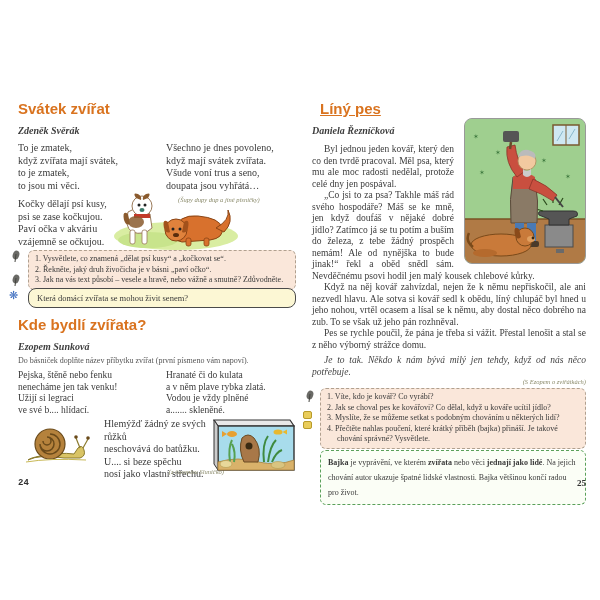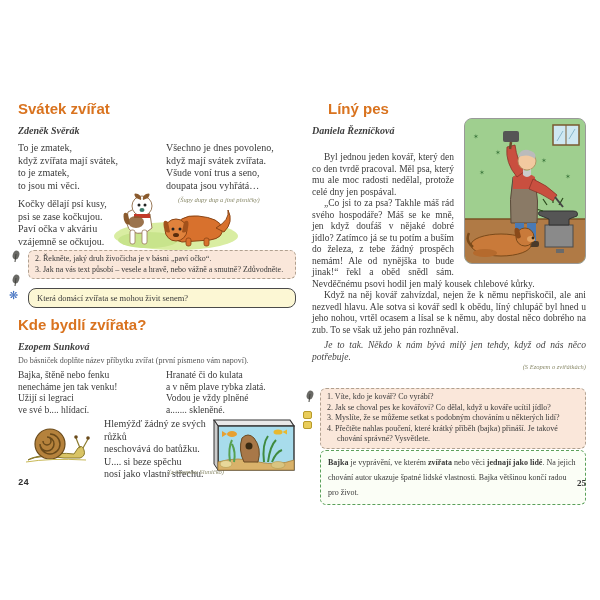--- a/index.html
+++ b/index.html
@@ -95,35 +95,36 @@
       <ellipse cx="6" cy="5" rx="3.2" ry="4.6" fill="#6a6a66" transform="rotate(18 6 5)"></ellipse>
         <line x1="6" y1="4" x2="5" y2="12" stroke="#44443f" stroke-width="1"></line>
     </svg>
     <svg class="margin-icon" style="top:174px;left:-8px;" viewBox="0 0 12 12">
       <ellipse cx="6" cy="5" rx="3.2" ry="4.6" fill="#6a6a66" transform="rotate(18 6 5)"></ellipse>
         <line x1="6" y1="4" x2="5" y2="12" stroke="#44443f" stroke-width="1"></line>
     </svg>
 
     <div class="q-box" style="top:150px;left:10px;width:268px;">
       <div>
+          <div class="q-item">1. Vysvětlete, co znamená „dělat psí kusy“ a „kočkovat se“.</div>
           <div class="q-item">2. Řekněte, jaký druh živočicha je v básni „paví očko“.</div>
           <div class="q-item">3. Jak na vás text působí – vesele a hravě, nebo vážně a smutně? Zdůvodněte.</div>
         </div>
     </div>
 
     <div class="flower-icon" style="top:190px;left:-9px;">❋</div>
     <div class="y-box" style="top:188px;left:10px;width:268px;">
       <span>Která domácí zvířata se mohou živit senem?</span>
     </div>
 
     <div class="sec-title" style="position:absolute;top:216px;left:0;">Kde bydlí zvířata?</div>
     <div class="author" style="position:absolute;top:241px;left:0;">Ezopem Sunková</div>
     <div class="instruction" style="position:absolute;top:256px;left:0;">Do básniček doplňte název příbytku zvířat (první písmeno vám napoví).</div>
 
-    <div class="poem-sm" style="position:absolute;top:270px;left:0;">Bajka, štěně nebo fenku
+    <div class="poem-sm" style="position:absolute;top:270px;left:0;">Pejska, štěně nebo fenku
 nenecháme jen tak venku!
 Užijí si legraci
 ve své b.... hlídací.</div>
     <div class="poem-sm" style="position:absolute;top:270px;left:148px;">Hranaté či do kulata
 a v něm plave rybka zlatá.
 Vodou je vždy plněné
 a....... skleněné.</div>
 
     <svg class="illus" style="position:absolute;top:322px;left:2px;" width="76" height="44" viewBox="0 0 76 44">
       <path d="M8 38 Q20 32 44 36 L60 36 Q66 34 64 28 Q62 22 58 26 L54 32 Q40 30 20 34 Q10 36 8 38 Z" fill="#d9c465" stroke="#8a7a2d" stroke-width="1"></path>
@@ -157,21 +158,21 @@
         <path d="M74.5 18 L79 15.5 L79 20.5 Z" fill="#e8b830"></path>
       <ellipse cx="18" cy="50" rx="6" ry="3.5" fill="#e8d89a" stroke="#b09a50" stroke-width="0.6"></ellipse>
       <ellipse cx="70" cy="51" rx="7" ry="3.5" fill="#d9c480" stroke="#b09a50" stroke-width="0.6"></ellipse>
     </svg>
 
     <div class="pagenum" style="top:378px;left:0;font-family:Liberation Mono, monospace;">24</div>
   </div>
 
   <div class="page page-right">
 
-    <div class="sec-title" style="position:absolute;top:0;left:16px;">Líný pes</div>
+    <div class="sec-title" style="position:absolute;top:0;left:8px;text-decoration:underline;">Líný pes</div>
     <div class="author" style="position:absolute;top:25px;left:0;">Daniela Řezníčková</div>
 
     <div class="img-frame">
       <svg width="120" height="144" viewBox="0 0 120 144">
         <rect x="0" y="0" width="120" height="100" fill="#9fcf8f"></rect>
         <rect x="0" y="100" width="120" height="44" fill="#b07a45"></rect>
         <line x1="0" y1="100" x2="120" y2="100" stroke="#7a5225" stroke-width="1.5"></line>
         <rect x="88" y="6" width="26" height="20" fill="#cfe8f2" stroke="#7a5a30" stroke-width="1.5"></rect>
         <line x1="101" y1="6" x2="101" y2="26" stroke="#7a5a30" stroke-width="1"></line>
         <path d="M92 22 L98 12 M104 20 L110 10" stroke="#8ab8cc" stroke-width="1"></path>
@@ -212,26 +213,27 @@
         <ellipse cx="36" cy="126" rx="30" ry="11" fill="#c97a3a" stroke="#7a4a1a" stroke-width="1"></ellipse>
         <circle cx="60" cy="118" r="9" fill="#c97a3a" stroke="#7a4a1a" stroke-width="1"></circle>
         <path d="M54 110 Q48 106 50 116 Q52 122 56 118 Z" fill="#8a4a1a"></path>
         <ellipse cx="66" cy="120" rx="4" ry="3" fill="#e0a060"></ellipse>
         <circle cx="68" cy="119" r="1.4" fill="#3a2a12"></circle>
         <path d="M8 128 Q0 122 4 114" fill="none" stroke="#7a4a1a" stroke-width="2.5"></path>
         <ellipse cx="20" cy="134" rx="12" ry="4" fill="#b56a2d"></ellipse>
       </svg>
     </div>
 
-    <div class="story" style="position:absolute;top:52px;left:0;width:274px;">
+    <div class="story" style="position:absolute;top:44px;left:0;width:274px;">
       <div class="float-spacer"></div>
       <div>
           <p>Byl jednou jeden kovář, který den co den tvrdě pracoval. Měl psa, který mu ale moc radosti nedělal, protože celé dny jen pospával.</p>
           <p>„Co jsi to za psa? Takhle máš rád svého hospodáře? Máš se ke mně, jen když doufáš v nějaké dobré jídlo? Zatímco já se tu potím a buším do železa, z tebe žádný prospěch nemám! Ale od nynějška to bude jinak!“ řekl a oběd snědl sám. Nevděčnému psovi hodil jen malý kousek chlebové kůrky.</p>
           <p>Když na něj kovář zahvízdal, nejen že k němu nepřiskočil, ale ani nezvedl hlavu. Ale sotva si kovář sedl k obědu, líný chlupáč byl hned u jeho nohou, vrtěl ocasem a lísal se k němu, aby dostal něco dobrého na zub. To se však už jeho pán rozhněval.</p>
+          <p>Pes se rychle poučil, že pána je třeba si vážit. Přestal lenošit a stal se z něho výborný strážce domu.</p>
         </div>
       <p class="moral">Je to tak. Někdo k nám bývá milý jen tehdy, když od nás něco potřebuje.</p>
       <div class="caption src-line">(S Ezopem o zvířátkách)</div>
     </div>
 
     <svg class="margin-icon" style="top:290px;left:-8px;" viewBox="0 0 12 12">
       <ellipse cx="6" cy="5" rx="3.2" ry="4.6" fill="#6a6a66" transform="rotate(18 6 5)"></ellipse>
         <line x1="6" y1="4" x2="5" y2="12" stroke="#44443f" stroke-width="1"></line>
     </svg>
     <div class="badge" style="top:311px;left:-9px;"></div>

